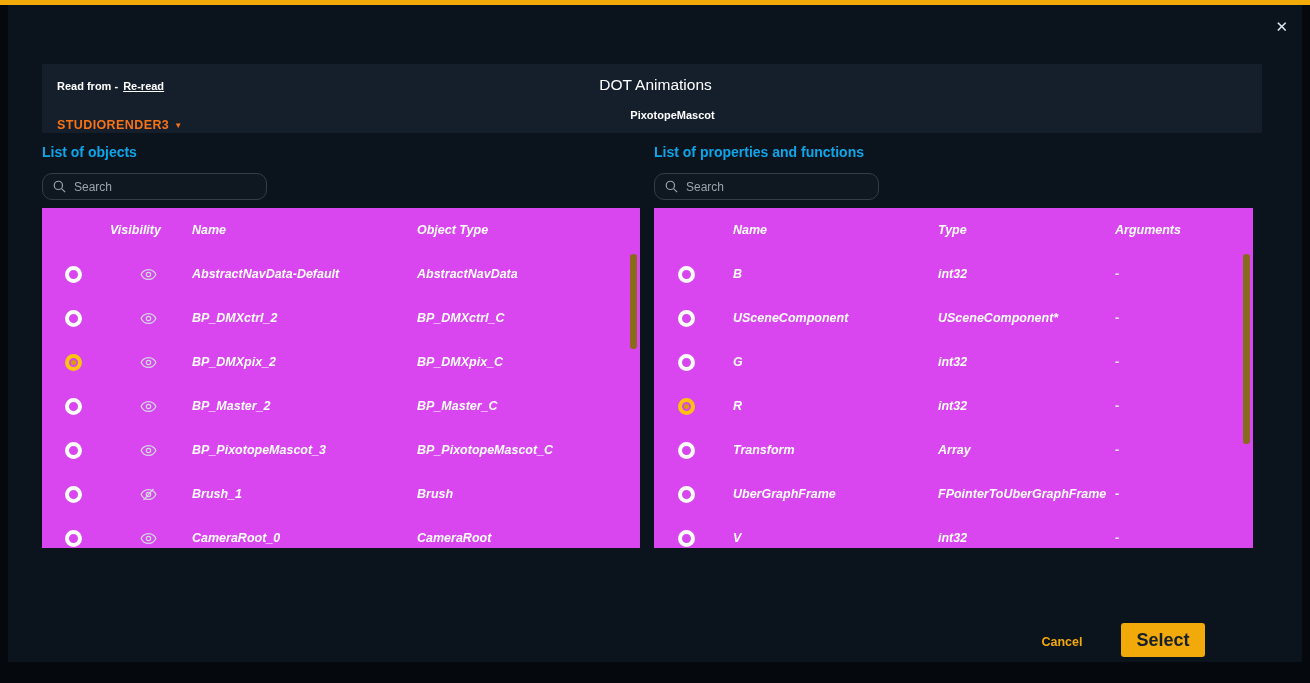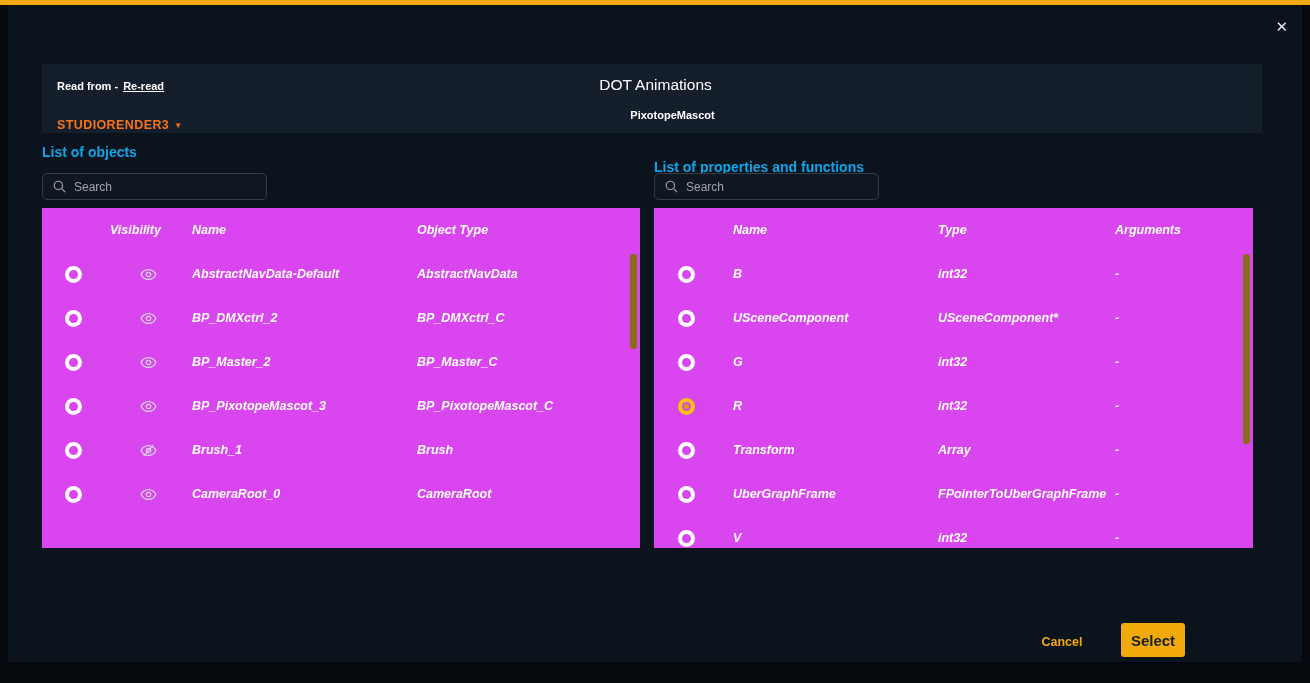--- a/index.html
+++ b/index.html
@@ -14,23 +14,23 @@
   .header-band { position:absolute; left:34px; top:59px; width:1220px; height:69px; background:#151f2b; }
   .read-from { position:absolute; left:15px; top:16px; font-size:11px; font-weight:700; color:#ffffff; }
   .reread { color:#ffffff; text-decoration:underline; margin-left:5px; cursor:pointer; }
   .source-dd { position:absolute; left:15px; top:42px; color:#f97316; font-size:12.5px; font-weight:700; letter-spacing:.4px; cursor:pointer;margin-top:12px; }
   .caret { display:inline-block; font-size:8px; margin-left:5px; transform:translateY(-1px); }
   .band-title { position:absolute; left:0; right:0; top:12px; text-align:center; color:#ffffff; font-size:15.5px; font-weight:400;padding-left:7px; }
   .band-subtitle { position:absolute; left:0; right:0; top:45px; text-align:center; color:#ffffff; font-size:11px; font-weight:700;padding-left:41px; }
 
   .panel-heading { position:absolute; top:139px; color:#0ea5e9; font-size:14px; font-weight:700; }
   .ph-left { left:34px; }
-  .ph-right { left:646px;margin-top:15px; }
-
-  .search { position:absolute; top:168px; width:225px; height:27px; background:#0f1821; border:1px solid #333d49; border-radius:5px; display:flex; align-items:center; gap:7px; padding:0 9px; }
+  .ph-right { left:646px; }
+
+  .search { position:absolute; top:168px; width:225px; height:27px; background:#0f1821; border:1px solid #333d49; border-radius:10px; display:flex; align-items:center; gap:7px; padding:0 9px; }
   .search-left { left:34px; }
   .search-right { left:646px; }
   .search input { flex:1; background:transparent; border:none; outline:none; color:#e6ebf1; font-size:12px; font-family:"Liberation Sans", sans-serif; min-width:0; }
   .search input::placeholder { color:#9aa4ae; }
   .search svg { flex:0 0 auto; }
 
   .table { position:absolute; top:203px; height:340px; background:#d946ef; overflow:hidden;font-style:italic; }
   .table-left { left:34px; width:598px; }
   .table-right { left:646px; width:599px; }
   .thead, .trow { display:grid; height:44px; align-items:center; color:#ffffff; font-size:12.5px; font-weight:700; }
@@ -46,21 +46,21 @@
 
   .eye { color:#d3dae2; display:inline-flex; cursor:pointer; }
   .eye .slash { display:none; }
   .eye.hidden .slash { display:inline; }
 
   .sb-thumb { position:absolute; right:3px; width:7px; border-radius:3px; background:#8a6b1d; cursor:pointer; }
   .sb-left { top:46px; height:95px; }
   .sb-right { top:46px; height:190px; }
 
   .cancel-btn { position:absolute; left:1018px; top:624px; width:72px; height:25px; background:none; border:none; color:#F2A90A; font-size:12.5px; font-weight:700; font-family:"Liberation Sans", sans-serif; cursor:pointer; }
-  .select-btn { position:absolute; left:1113px; top:618px; width:64px; height:34px; background:#F2A90A; border:none; border-radius:3px; color:#16202b; font-size:15px; font-weight:700; font-family:"Liberation Sans", sans-serif; cursor:pointer; }
+  .select-btn { position:absolute; left:1113px; top:618px; width:84px; height:34px; background:#F2A90A; border:none; border-radius:3px; color:#16202b; font-size:18px; font-weight:700; font-family:"Liberation Sans", sans-serif; cursor:pointer; }
 </style>
 </head>
 <body>
 
 <div class="canvas">
   <div class="topbar"></div>
 
   <div class="modal">
     <button class="close-btn">✕</button>
 
@@ -129,20 +129,36 @@
                 <path d="M12 5C6.5 5 2.7 9.4 1.6 12 2.7 14.6 6.5 19 12 19s9.3-4.4 10.4-7C21.3 9.4 17.5 5 12 5Z" fill="none" stroke="currentColor" stroke-width="1.7"></path>
                 <circle cx="12" cy="12" r="3.1" fill="none" stroke="currentColor" stroke-width="1.7"></circle>
                 <line class="slash" x1="5" y1="20" x2="19" y2="4" stroke="currentColor" stroke-width="1.7"></line>
               </svg>
             </span>
           </div>
         <div>BP_DMXctrl_2</div>
         <div>BP_DMXctrl_C</div>
       </div>
 
+      <div class="trow">
+        <div class="c-center">
+            <span class="radio selected"></span>
+          </div>
+        <div class="c-center">
+            <span class="eye visible">
+              <svg width="17" height="17" viewBox="0 0 24 24">
+                <path d="M12 5C6.5 5 2.7 9.4 1.6 12 2.7 14.6 6.5 19 12 19s9.3-4.4 10.4-7C21.3 9.4 17.5 5 12 5Z" fill="none" stroke="currentColor" stroke-width="1.7"></path>
+                <circle cx="12" cy="12" r="3.1" fill="none" stroke="currentColor" stroke-width="1.7"></circle>
+                <line class="slash" x1="5" y1="20" x2="19" y2="4" stroke="currentColor" stroke-width="1.7"></line>
+              </svg>
+            </span>
+          </div>
+        <div>BP_DMXpix_2</div>
+        <div>BP_DMXpix_C</div>
+      </div>
 
       <div class="trow">
         <div class="c-center">
             <span class="radio"></span>
           </div>
         <div class="c-center">
             <span class="eye visible">
               <svg width="17" height="17" viewBox="0 0 24 24">
                 <path d="M12 5C6.5 5 2.7 9.4 1.6 12 2.7 14.6 6.5 19 12 19s9.3-4.4 10.4-7C21.3 9.4 17.5 5 12 5Z" fill="none" stroke="currentColor" stroke-width="1.7"></path>
                 <circle cx="12" cy="12" r="3.1" fill="none" stroke="currentColor" stroke-width="1.7"></circle>

